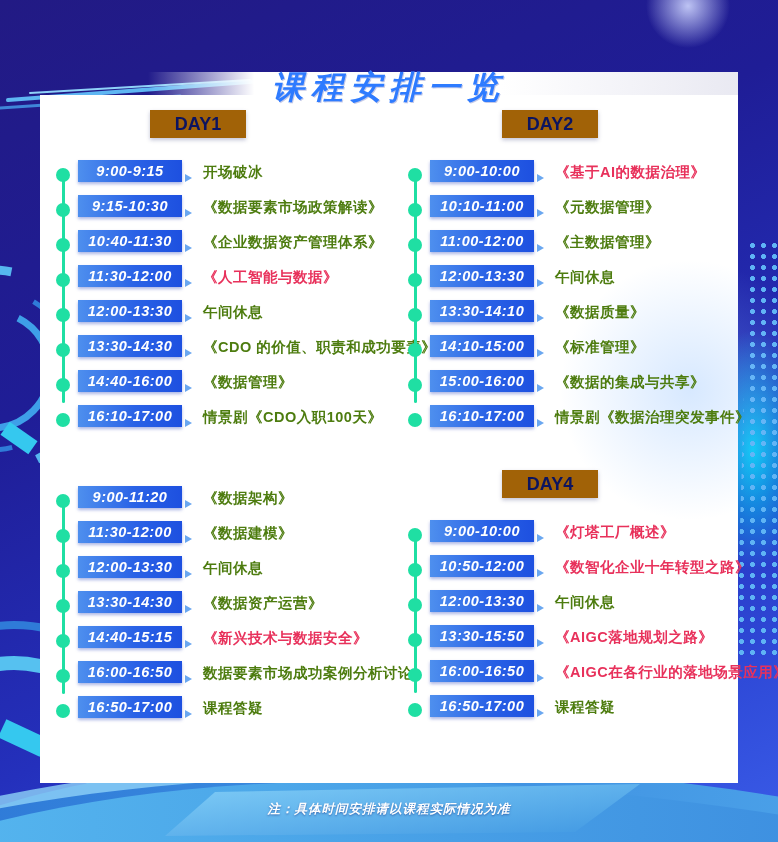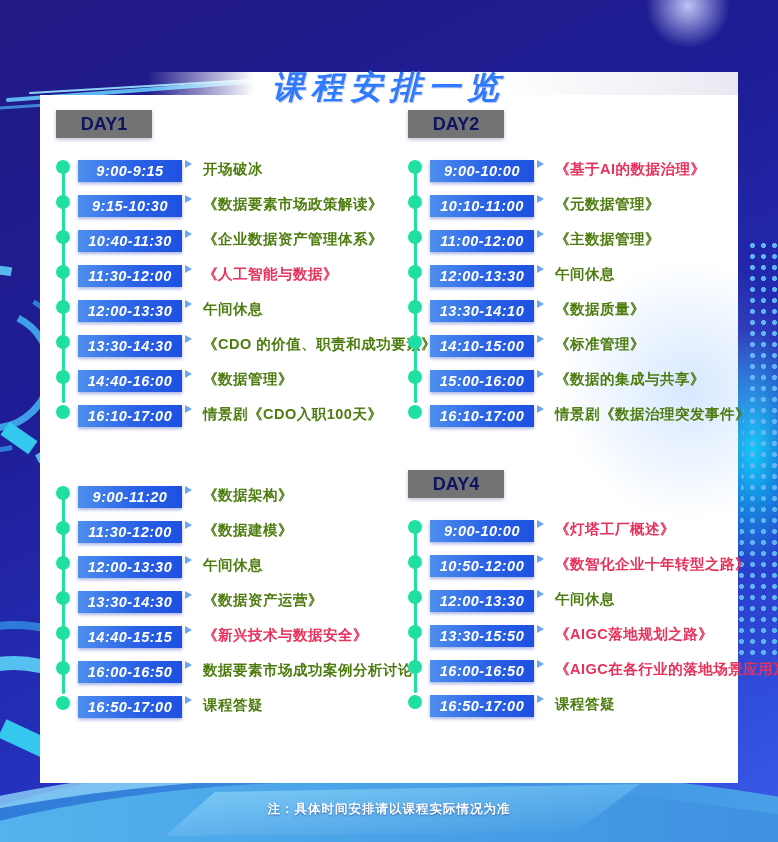--- a/index.html
+++ b/index.html
@@ -41,31 +41,31 @@
     color:#2e7bff; letter-spacing:7px;
     text-shadow:1px 1px 0 rgba(20,40,160,.25);
   }
   
   .day-col{ position:absolute; width:345px; z-index:4; }
   #day1{ left:56px;  top:104px; }
   #day2{ left:408px; top:104px; }
   #day3{ left:56px;  top:464px; }
   #day4{ left:408px; top:464px; }
   .day-badge{
-    width:96px; height:28px; margin-top:6px;
-    background:#737373; color:#0c1460;
+    width:96px; height:28px; margin-left:94px; margin-top:6px;
+    background:#a16207; color:#0c1460;
     font-size:18px; font-weight:bold; text-align:center; line-height:28px;
     box-shadow:0 2px 4px rgba(10,20,96,.25);
   }
   .rows{ position:relative; margin-top:22px; padding-left:0; }
   .timeline-line{
     position:absolute; left:6px; top:11px; bottom:24px; width:3px;
     background:#1fdfa3; border-radius:2px;
   }
-  .row{ display:flex; align-items:flex-start; height:22px; margin-bottom:13px; position:relative; }
+  .row{ display:flex; align-items:flex-end; height:22px; margin-bottom:13px; position:relative; }
   .dot{
     width:14px; height:14px; border-radius:50%; background:#1fdfa3;
     flex:0 0 14px; margin-right:8px; z-index:1;
   }
   .time-badge{
     min-width:104px; height:22px; padding:0 9px;
     display:inline-flex; align-items:center; justify-content:center;
     background:linear-gradient(90deg,#4e8fee 0%,#2a62e6 55%,#1d50e0 100%);
     color:#ffffff; font-size:14.5px; font-weight:bold; font-style:italic;
     letter-spacing:.5px; box-shadow:0 2px 3px rgba(20,50,180,.35);
@@ -75,21 +75,21 @@
     border-top:4px solid rgba(0,0,0,0);
     border-bottom:4px solid rgba(0,0,0,0);
     border-left:7px solid #6aa7f0;
   }
   .course{ font-size:14.5px; font-weight:bold; letter-spacing:.5px; white-space:nowrap; }
   .course-blue{ color:#4d7c0f; }
   .course-red{ color:#e8315b; }
   
   .note{
     position:absolute; left:0; top:801px; width:778px; z-index:5;
-    text-align:center; font-size:12.5px; font-weight:bold; 
+    text-align:center; font-size:12.5px; font-weight:bold; font-style:italic;
     color:#ffffff; letter-spacing:1px;
     text-shadow:0 1px 2px rgba(10,30,120,.5);
   }
 </style>
 </head>
 <body>
 
 <svg id="bg-svg" width="778" height="842" viewBox="0 0 778 842">
   <defs>
     <linearGradient id="gSwoosh1" x1="0" y1="0" x2="1" y2="0">

